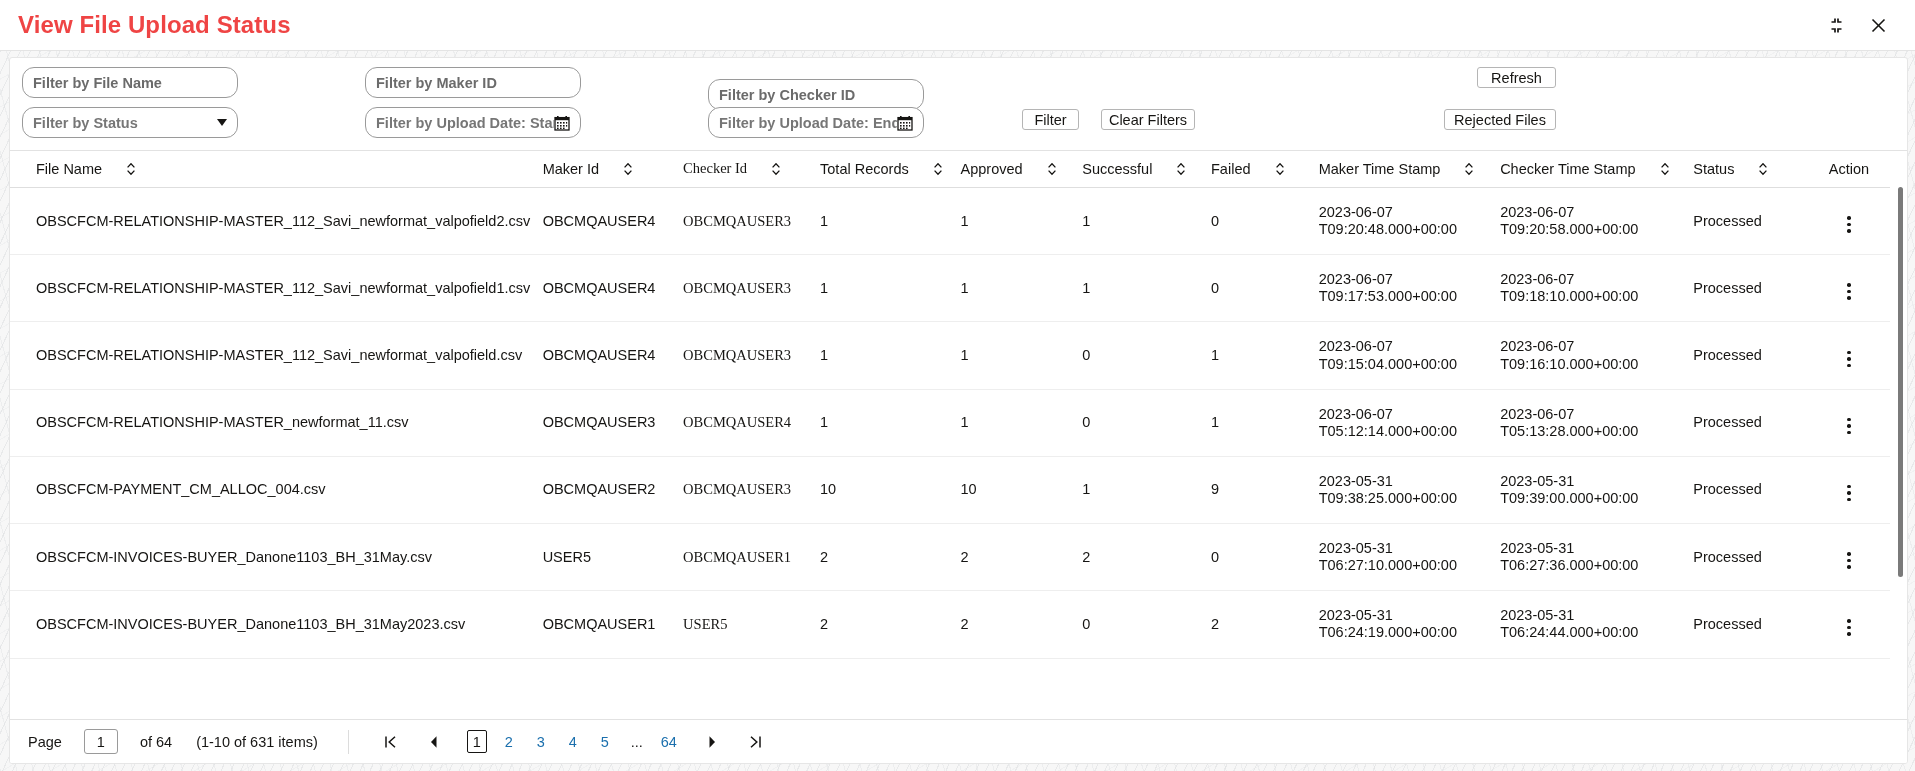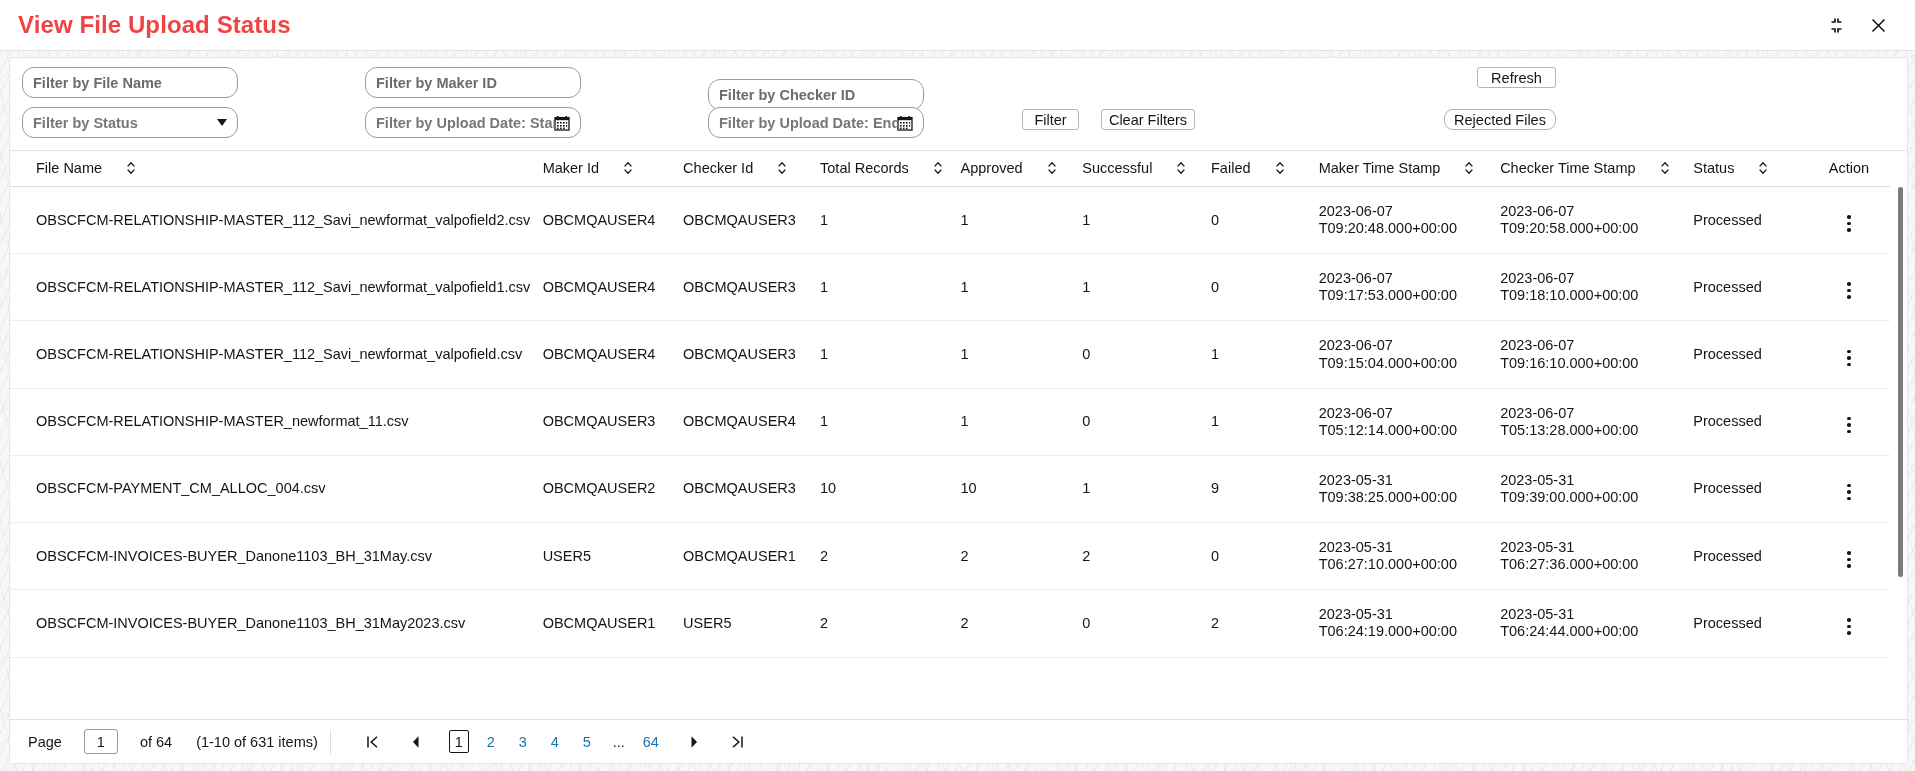--- a/index.html
+++ b/index.html
@@ -171,21 +171,21 @@
   .kebab i {
     display: block;
     width: 3.5px; height: 3.5px;
     border-radius: 50%;
     background: #161513;
   }
 
   
   .c-file   { width: 455px; padding-left: 26px !important; }
   .c-maker  { width: 120px; }
-  .c-checker{ width: 117px; }
+  .c-checker{ width: 117px; font-family: Liberation Serif, serif; }
   .c-total  { width: 120px; }
   .c-appr   { width: 104px; }
   .c-succ   { width: 110px; }
   .c-fail   { width: 92px; }
   .c-mts    { width: 155px; }
   .c-cts    { width: 165px; }
   .c-status { width: 98px; }
   .c-action { width: 70px; text-align: center; }
 
   
@@ -225,21 +225,21 @@
     border: 1px solid #9a9a9a;
     border-radius: 3px;
     text-align: center;
     font-size: 14.5px;
     font-family: "Liberation Sans", sans-serif;
     color: #161513;
     background: #ffffff;
     padding: 0;
   }
   .pager .of { margin: 0 12px 0 10px; }
-  .pager .items { }
+  .pager .items { margin-right: 18px; }
   .pgdiv {
     width: 1px; height: 24px;
     background: #dcdcdc;
     margin: 0 14px 0 0;
   }
   .pgbtn {
     min-width: 21px; height: 23px;
     display: inline-flex; align-items: center; justify-content: center;
     color: #161513;
     cursor: pointer;
@@ -360,21 +360,21 @@
             </svg>
           </span>
         </div>
 
         <div class="btn" style="left:1012px; top:51px; width:57px;">Filter</div>
 
         <div class="btn" style="left:1091px; top:51px; width:94px;">Clear Filters</div>
 
         <div class="btn" style="left:1467px; top:9px; width:79px;">Refresh</div>
 
-        <div class="btn" style="left:1434px; top:51px; width:112px;border-radius:9px;">Rejected Files</div>
+        <div class="btn" style="left:1434px; top:51px; width:112px;">Rejected Files</div>
       </div>
 
       <div class="table-wrap">
         <table class="grid">
           <thead>
             <tr>
               <th class="c-file">
                 <div class="th-inner">
                   <span>File Name</span>
                   <span class="sort-ico">

